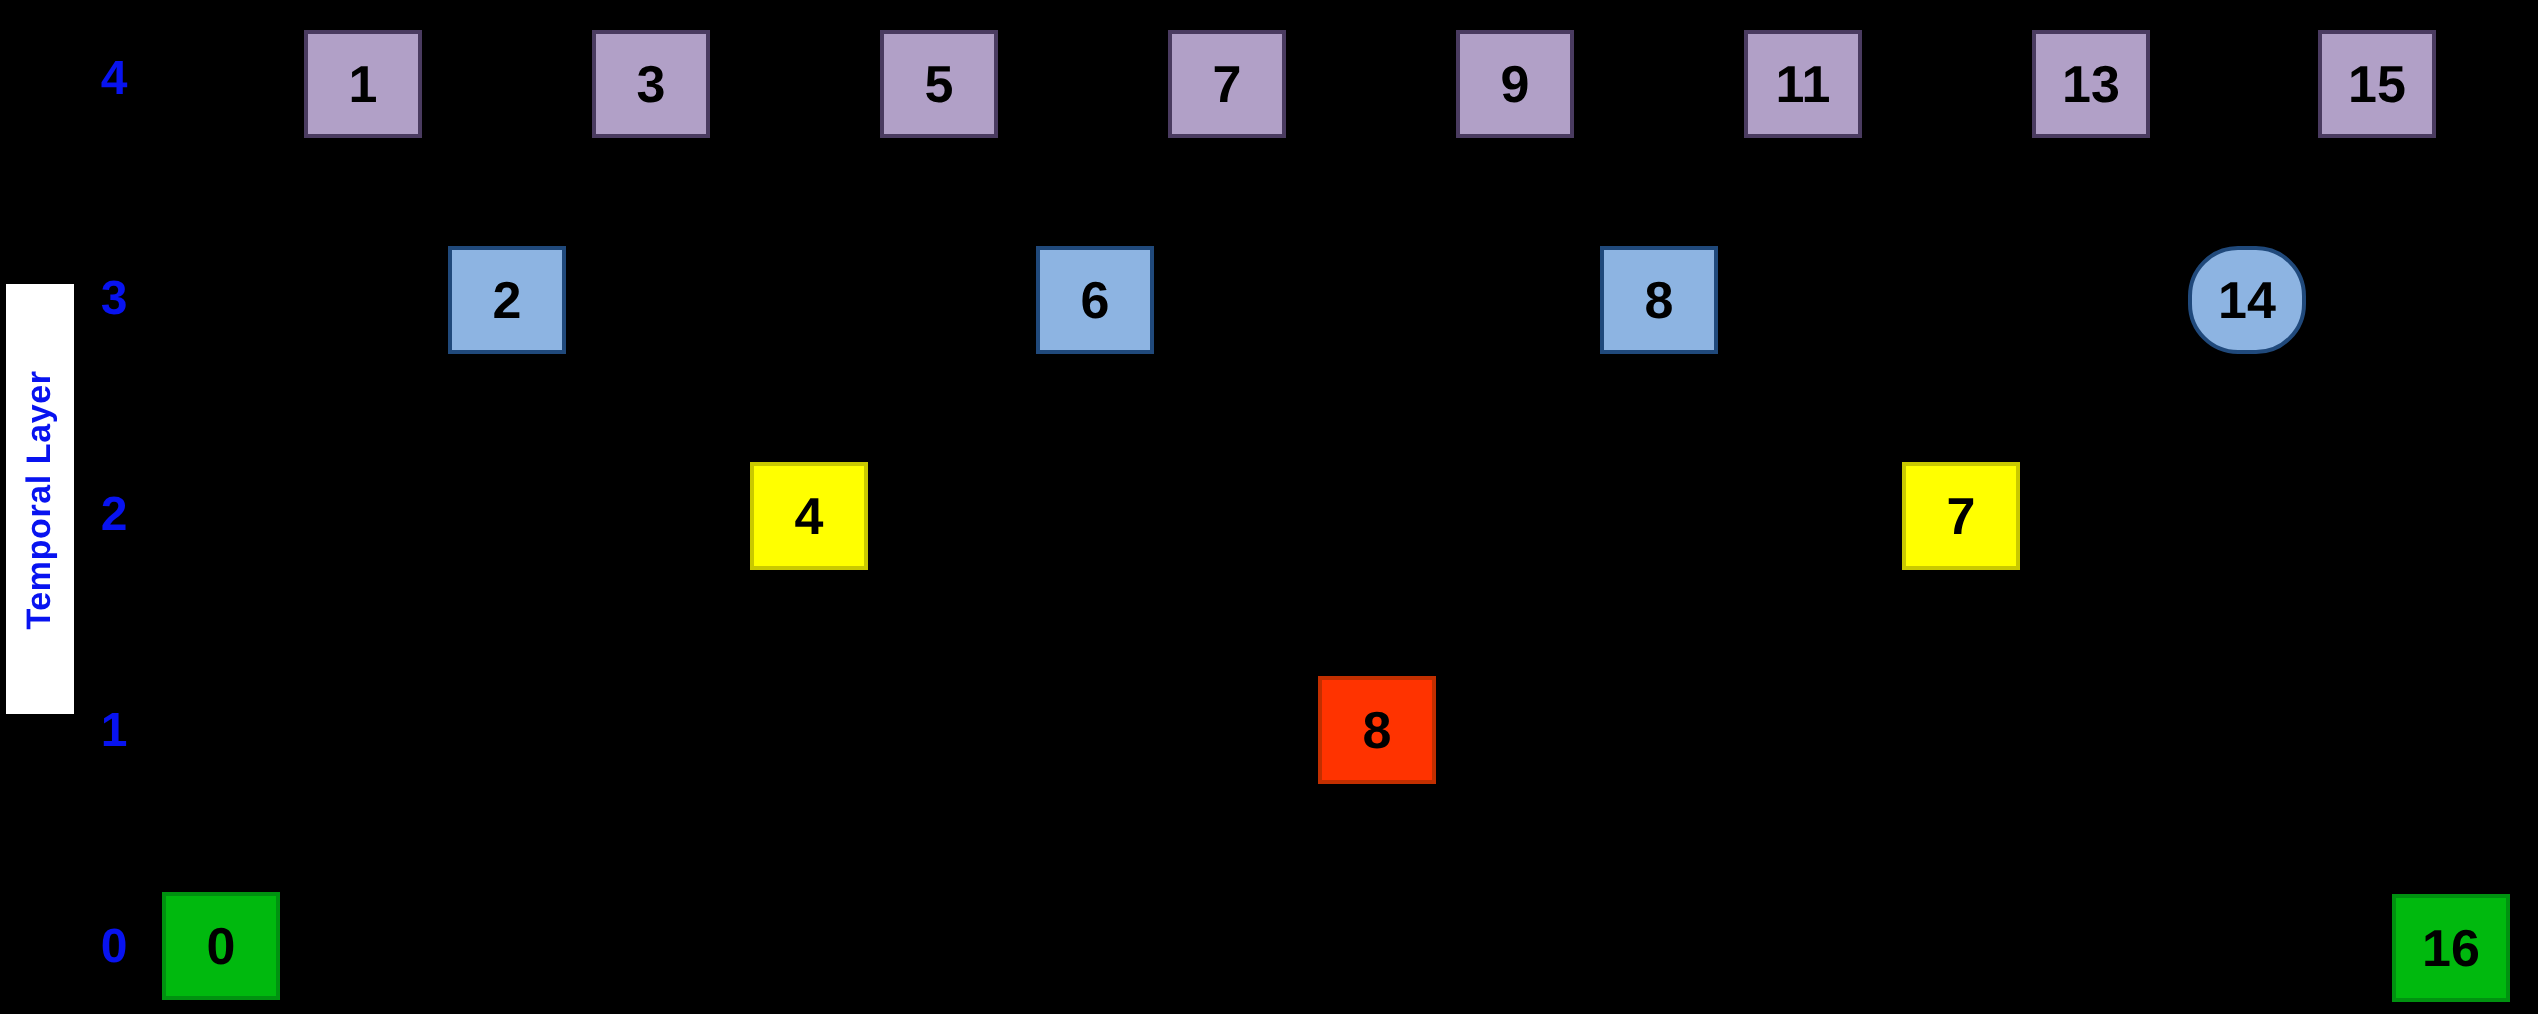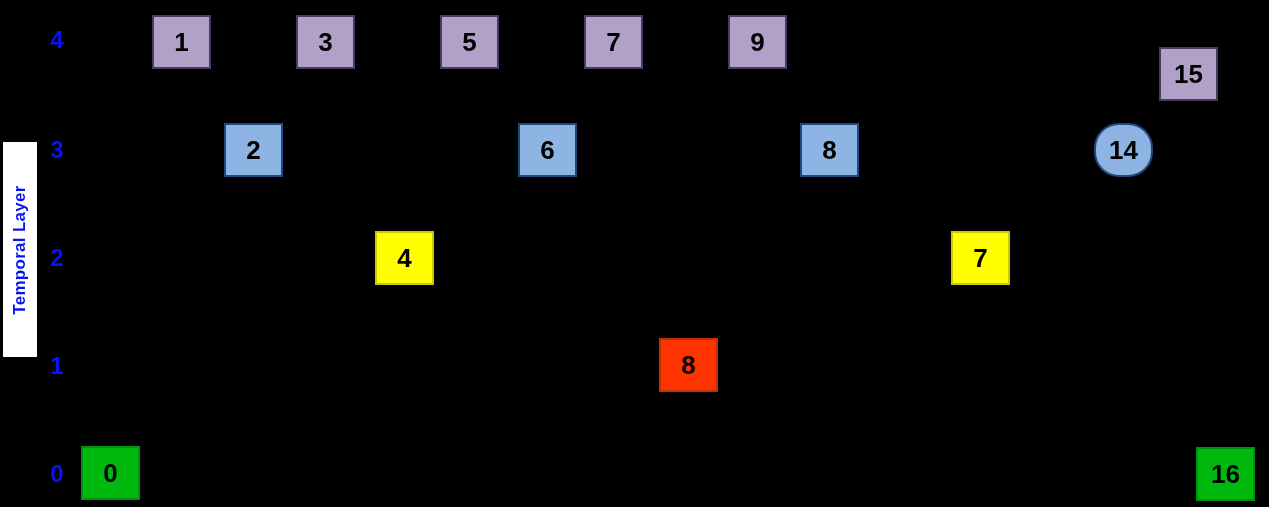--- a/index.html
+++ b/index.html
@@ -64,22 +64,24 @@
     <div class="node" style="left: 152px; top: 15px; width: 59px; height: 54px; background: rgb(177, 160, 199); border-color: rgb(74, 59, 96);">1</div>
     <div class="node" style="left: 224px; top: 123px; width: 59px; height: 54px; background: rgb(141, 180, 226); border-color: rgb(32, 73, 123);">2</div>
     <div class="node" style="left: 296px; top: 15px; width: 59px; height: 54px; background: rgb(177, 160, 199); border-color: rgb(74, 59, 96);">3</div>
     <div class="node" style="left: 375px; top: 231px; width: 59px; height: 54px; background: rgb(255, 255, 0); border-color: rgb(201, 201, 0);">4</div>
     <div class="node" style="left: 440px; top: 15px; width: 59px; height: 54px; background: rgb(177, 160, 199); border-color: rgb(74, 59, 96);">5</div>
     <div class="node" style="left: 518px; top: 123px; width: 59px; height: 54px; background: rgb(141, 180, 226); border-color: rgb(32, 73, 123);">6</div>
     <div class="node" style="left: 584px; top: 15px; width: 59px; height: 54px; background: rgb(177, 160, 199); border-color: rgb(74, 59, 96);">7</div>
     <div class="node" style="left: 659px; top: 338px; width: 59px; height: 54px; background: rgb(255, 51, 0); border-color: rgb(194, 47, 0);">8</div>
     <div class="node" style="left: 728px; top: 15px; width: 59px; height: 54px; background: rgb(177, 160, 199); border-color: rgb(74, 59, 96);">9</div>
     <div class="node" style="left: 800px; top: 123px; width: 59px; height: 54px; background: rgb(141, 180, 226); border-color: rgb(32, 73, 123);">8</div>
+    <div class="node" style="left: 872px; top: 15px; width: 59px; height: 54px; background: rgb(177, 160, 199); border-color: rgb(74, 59, 96);">11</div>
     <div class="node" style="left: 951px; top: 231px; width: 59px; height: 54px; background: rgb(255, 255, 0); border-color: rgb(201, 201, 0);">7</div>
+    <div class="node" style="left: 1016px; top: 15px; width: 59px; height: 54px; background: rgb(177, 160, 199); border-color: rgb(74, 59, 96);">13</div>
     <div class="node" style="left: 1094px; top: 123px; width: 59px; height: 54px; background: rgb(141, 180, 226); border-color: rgb(32, 73, 123); border-radius: 25px;">14</div>
-    <div class="node" style="left: 1159px; top: 15px; width: 59px; height: 54px; background: rgb(177, 160, 199); border-color: rgb(74, 59, 96); margin-top: 32px;">15</div>
+    <div class="node" style="left: 1159px; top: 15px; width: 59px; height: 54px; background: rgb(177, 160, 199); border-color: rgb(74, 59, 96);">15</div>
     <div class="node" style="left: 1196px; top: 447px; width: 59px; height: 54px; background: rgb(0, 185, 14); border-color: rgb(0, 146, 16);">16</div>
     <div class="tick" style="left: 42px; top: 26px; color: rgb(8, 19, 240);">4</div>
     <div class="tick" style="left: 42px; top: 136px; color: rgb(8, 19, 240);">3</div>
     <div class="tick" style="left: 42px; top: 244px; color: rgb(8, 19, 240);">2</div>
     <div class="tick" style="left: 42px; top: 352px; color: rgb(8, 19, 240);">1</div>
     <div class="tick" style="left: 42px; top: 460px; color: rgb(8, 19, 240);">0</div>
   </div>
 
 </body></html>

